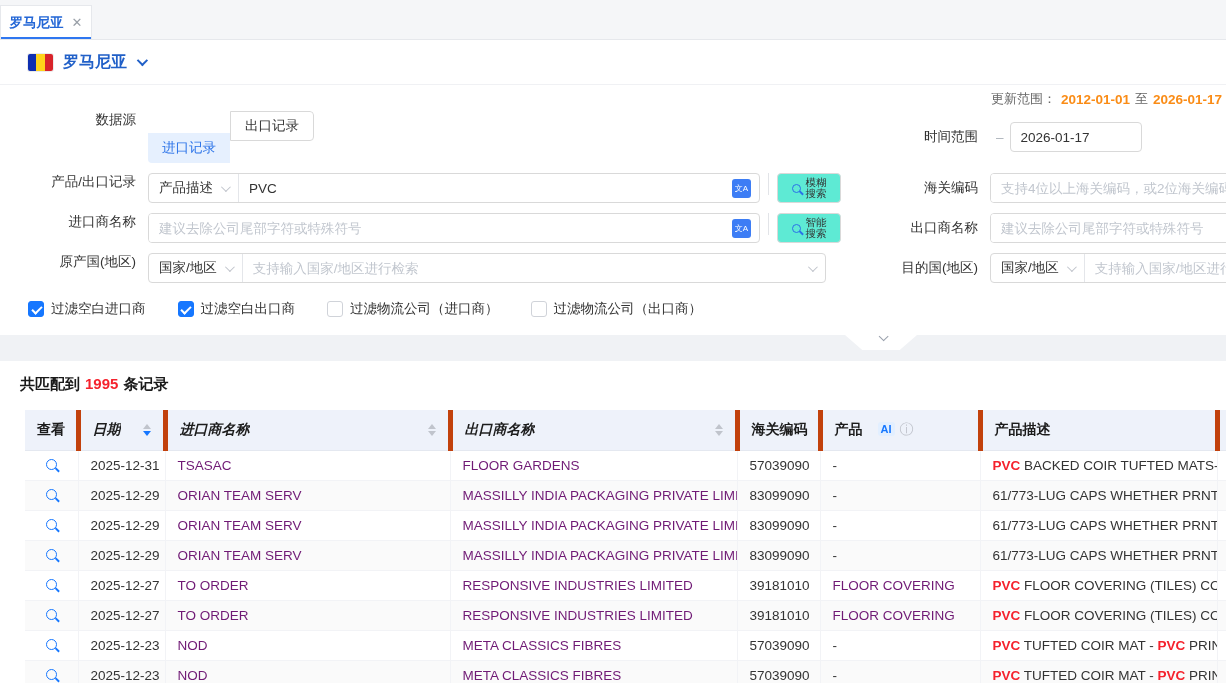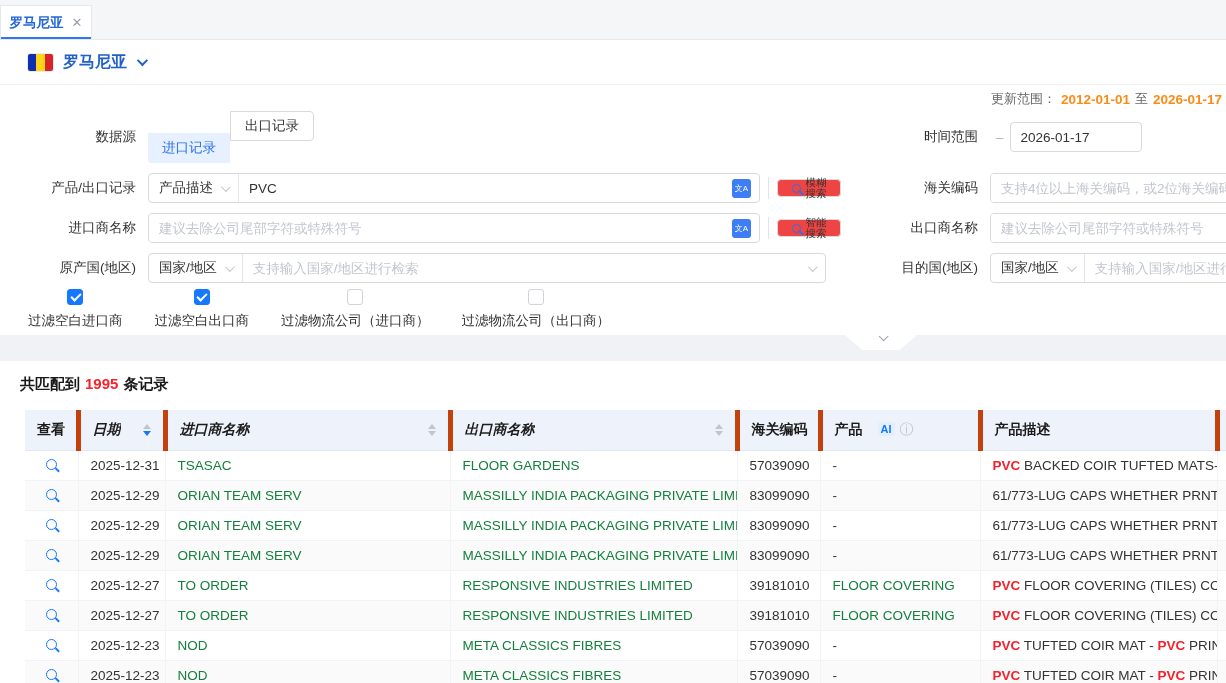--- a/index.html
+++ b/index.html
@@ -22,21 +22,21 @@
   .chev { width:8px; height:8px; border-right:2px solid #2160c8; border-bottom:2px solid #2160c8; transform:rotate(45deg) translateY(-2px); display:inline-block; }
   .chev.gray { border-color:#c0c4cc; border-width:1.5px; width:7px; height:7px; }
 
   
   .filter-panel { background:#fff; position:relative; padding:4px 0 16px 0; }
   .update-range { display:flex; justify-content:flex-end; align-items:center; padding-right:4px; height:20px; font-size:13px; color:#666; gap:5px; white-space:nowrap;margin-left:22px; }
   .update-range b { color:#fa8c16; font-size:13.5px; }
 
   .frow { display:flex; align-items:center; margin-top:10px; }
   .frow.first { margin-top:2px; }
-  .fleft { width:860px; flex-shrink:0; display:flex; align-items:center; }
+  .fleft { width:860px; flex-shrink:0; display:flex; align-items:flex-start; }
   .flabel { width:148px; text-align:right; padding-right:12px; flex-shrink:0; color:#333; }
   .fright { display:flex; align-items:center; flex-shrink:0; }
   .frlabel { width:130px; text-align:right; padding-right:12px; flex-shrink:0; color:#333; }
 
   .seg-group { display:flex; border-radius:4px; overflow:hidden; }
   .seg { height:30px; padding:0 14px; display:flex; align-items:center; cursor:pointer; font-size:13.5px; }
   .seg.active { background:#e6f0fe; color:#2a72e8;margin-top:22px; }
   .seg.plain { background:#fff; color:#333; border:1px solid #d9d9d9; border-radius:0 4px 4px 0; }
 
   .date-input { height:30px; border:1px solid #d9d9d9; border-radius:4px; background:#fff; display:flex; align-items:center; padding:0 10px; gap:8px; }
@@ -44,28 +44,28 @@
   .cal { width:13px; height:13px; border:1px solid #c4c9d2; border-radius:2px; position:relative; flex-shrink:0; }
   .cal::before { content:''; position:absolute; left:2px; right:2px; top:3px; height:1px; background:#c4c9d2; }
   .dash { color:#aab0b8; margin:0 6px; }
 
   .ctrl-group { display:flex; align-items:center; height:30px; border:1px solid #d9d9d9; border-radius:4px; background:#fff; overflow:hidden; }
   .ctrl-select { display:flex; align-items:center; gap:8px; padding:0 10px; height:100%; border-right:1px solid #e4e6ea; flex-shrink:0; cursor:pointer; white-space:nowrap; }
   .ctrl-input { border:none; outline:none; flex:1; min-width:0; height:100%; padding:0 10px; font-size:13.5px; font-family:inherit; color:#333; }
   .ctrl-input::placeholder { color:#c1c6ce; }
   .trans-icon { width:19px; height:19px; background:#3d7df5; color:#fff; border-radius:3px; font-size:8px; display:flex; align-items:center; justify-content:center; flex-shrink:0; margin-right:8px; cursor:pointer; }
   .vdiv { width:1px; height:22px; background:#e2e4e8; margin:0 8px; flex-shrink:0; }
-  .search-btn { height:18px; width:64px; border:1px solid #d9d9d9; border-radius:4px; background:#ef4444; display:flex; align-items:center; justify-content:center; gap:5px; cursor:pointer; flex-shrink:0; }
+  .search-btn { height:30px; width:64px; border:1px solid #d9d9d9; border-radius:4px; background:#5eead4; display:flex; align-items:center; justify-content:center; gap:5px; cursor:pointer; flex-shrink:0; }
   .mag-blue { width:9px; height:9px; border:1.5px solid #2a72e8; border-radius:50%; position:relative; flex-shrink:0; }
   .mag-blue::after { content:''; position:absolute; width:5px; height:1.5px; background:#2a72e8; transform:rotate(45deg); right:-4px; bottom:-2px; }
   .stack { display:flex; flex-direction:column; font-size:10.5px; line-height:11px; color:#333; }
   .grp-chev { margin:0 10px 0 4px; flex-shrink:0; }
 
   .cb-row { display:flex; align-items:center; gap:32px; padding-left:28px; margin-top:16px; height:20px; }
-  .cb-item { display:flex; align-items:center; gap:7px; cursor:pointer; white-space:nowrap;flex-direction:column; }
+  .cb-item { display:flex; align-items:center; gap:7px; cursor:pointer; white-space:nowrap; }
   .cbx { width:16px; height:16px; border:1px solid #d0d3d9; border-radius:3px; background:#fff; position:relative; flex-shrink:0; }
   .cbx.on { background:#1677ff; border-color:#1677ff; }
   .cbx.on::after { content:''; position:absolute; left:4.5px; top:1.5px; width:4px; height:8px; border-right:2px solid #fff; border-bottom:2px solid #fff; transform:rotate(45deg); }
 
   .handle { position:absolute; left:845px; top:100%; width:72px; height:15px; background:#fff; clip-path:polygon(0 0,100% 0,76% 100%,24% 100%); display:flex; justify-content:center; align-items:flex-start; cursor:pointer; z-index:2; }
   .handle .chev.gray { transform:rotate(45deg) translateY(-3px); border-color:#9aa1ad; }
 
   
   .results { background:#fff; margin-top:26px; padding-top:14px; height:400px; }
   .summary { padding-left:20px; font-size:15px; font-weight:bold; color:#1a1a1a; }
@@ -82,21 +82,21 @@
   .car-dn { width:0; height:0; border-left:4px solid transparent; border-right:4px solid transparent; border-top:5px solid #c0c4cc; }
   .car-dn.active { border-top-color:#1677ff; }
   .ai-badge { display:inline-block; background:#e2efff; color:#1677ff; font-size:11px; font-weight:bold; border-radius:3px; padding:1px 3px; margin-left:15px; vertical-align:1px; }
   .info-i { color:#c0c4cc; font-size:14px; font-weight:normal; margin-left:5px; }
 
   tbody td { height:30px; padding:0 12px; font-size:13.5px; border-right:1px solid #f2f3f6; border-bottom:1px solid #f2f3f6; white-space:nowrap; overflow:hidden; background:#fff; }
   tbody tr.alt td { background:#fafafa; }
   td.c-view { text-align:center; padding:0; }
   .mag { width:11px; height:11px; border:1.5px solid #1677ff; border-radius:50%; position:relative; display:inline-block; cursor:pointer; }
   .mag::after { content:''; position:absolute; width:5px; height:1.5px; background:#1677ff; transform:rotate(45deg); right:-4px; bottom:-2px; }
-  .link { color:#15803d; cursor:pointer; }
+  .link { color:#701a75; cursor:pointer; }
   .red { color:#f5222d; font-weight:bold; }
 </style>
 </head>
 <body>
 
 <div class="tabbar">
   <div class="tab">
     <span class="t-label">罗马尼亚</span>
     <span class="t-close">✕</span>
   </div>

